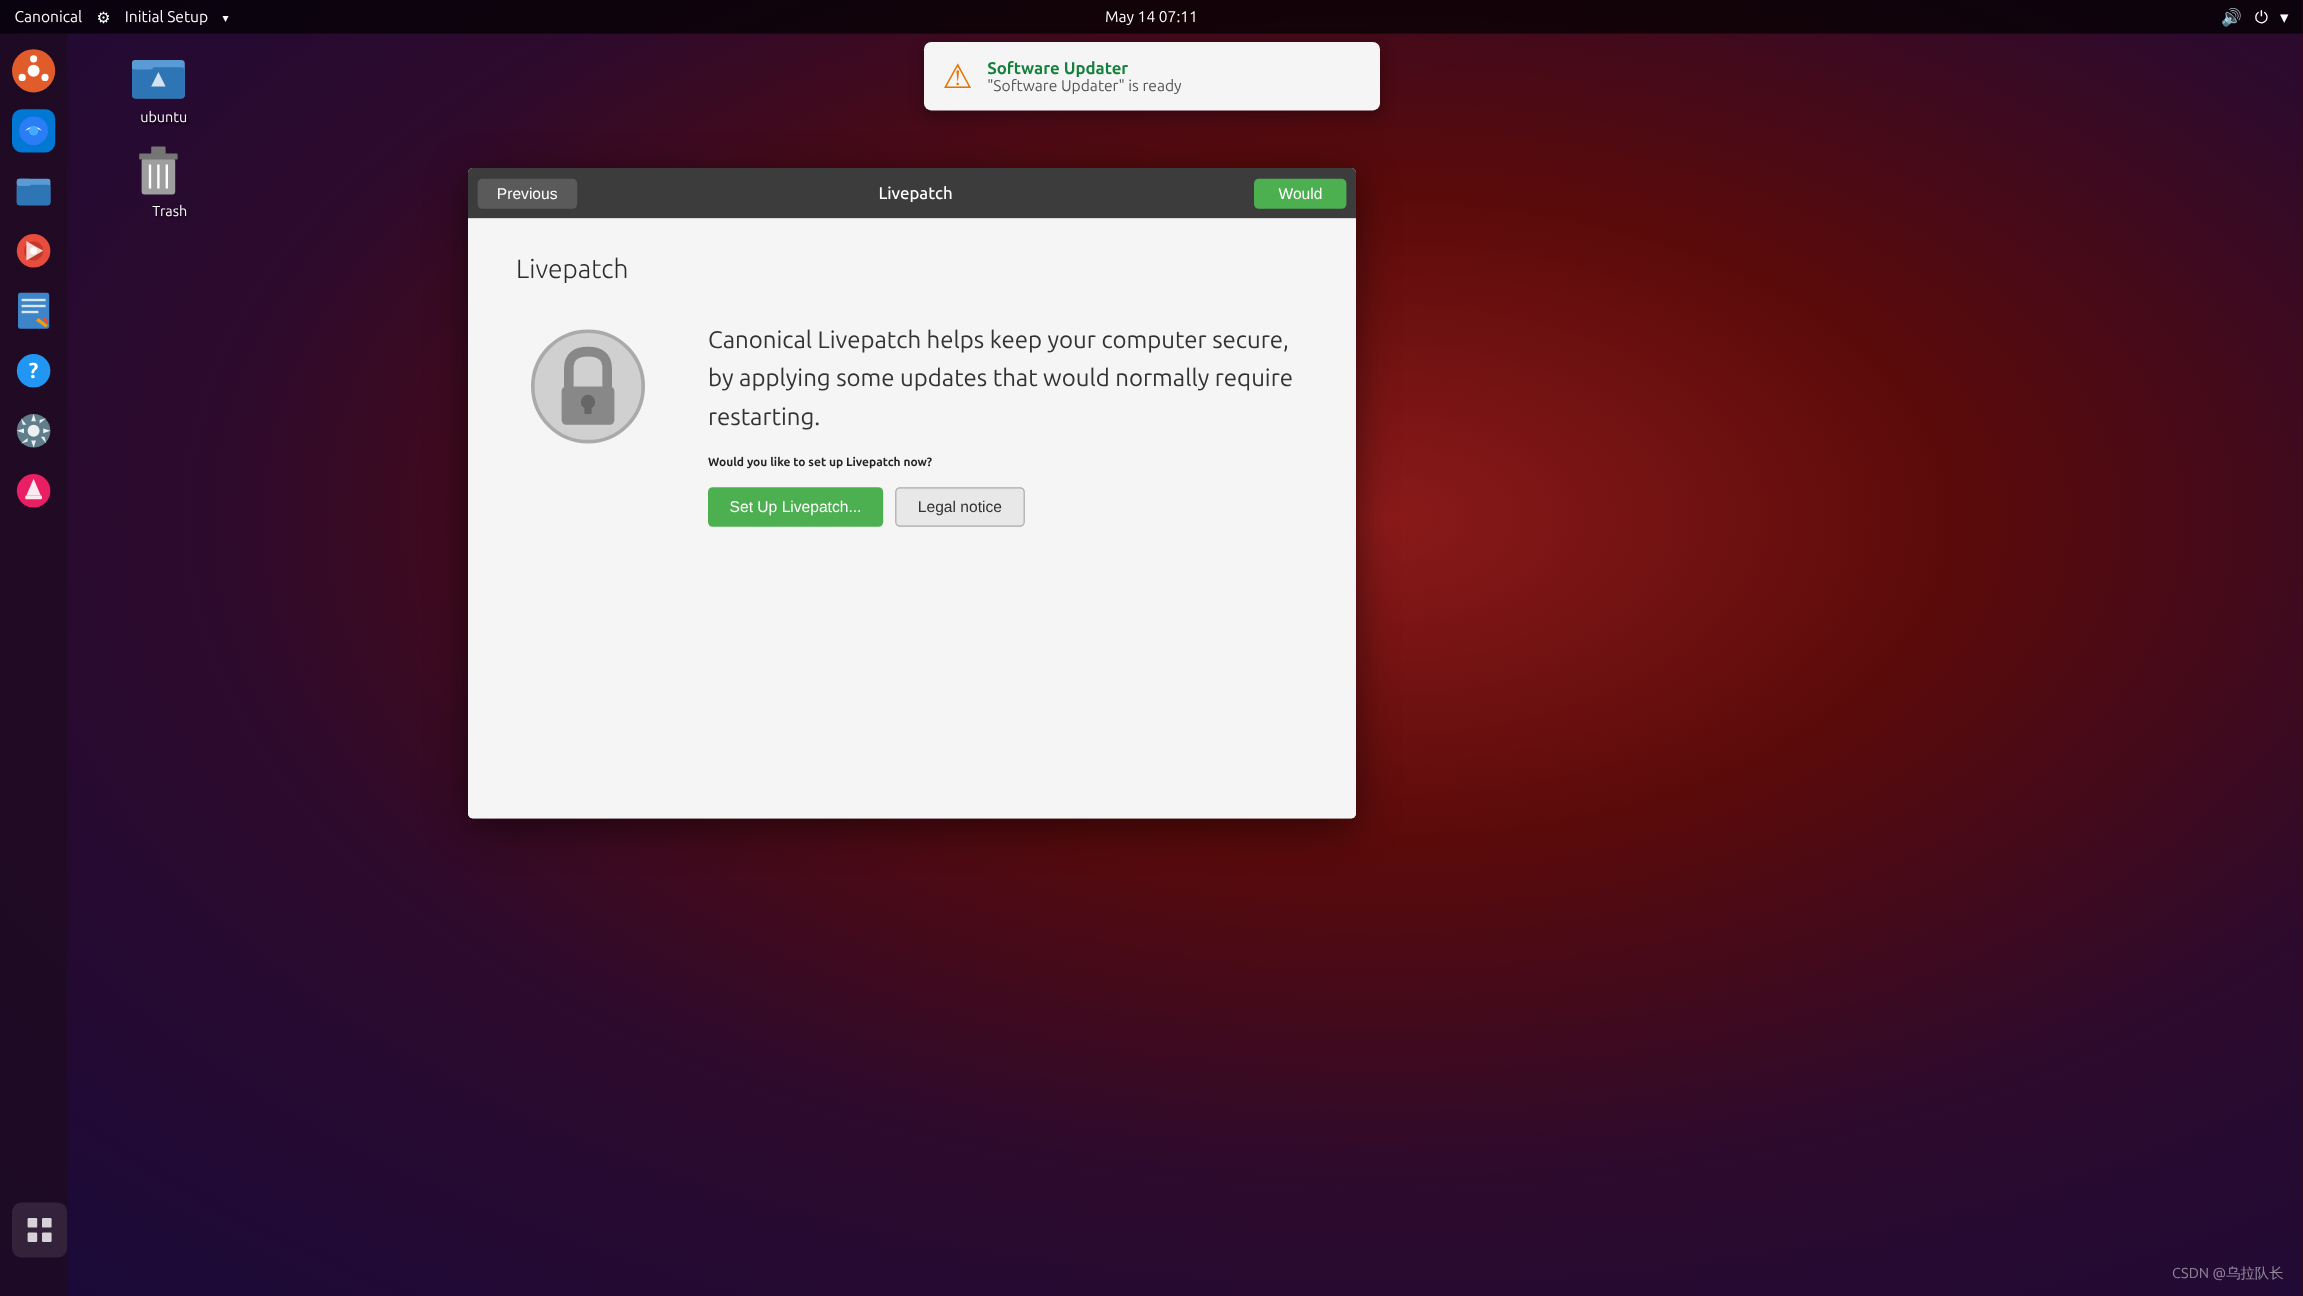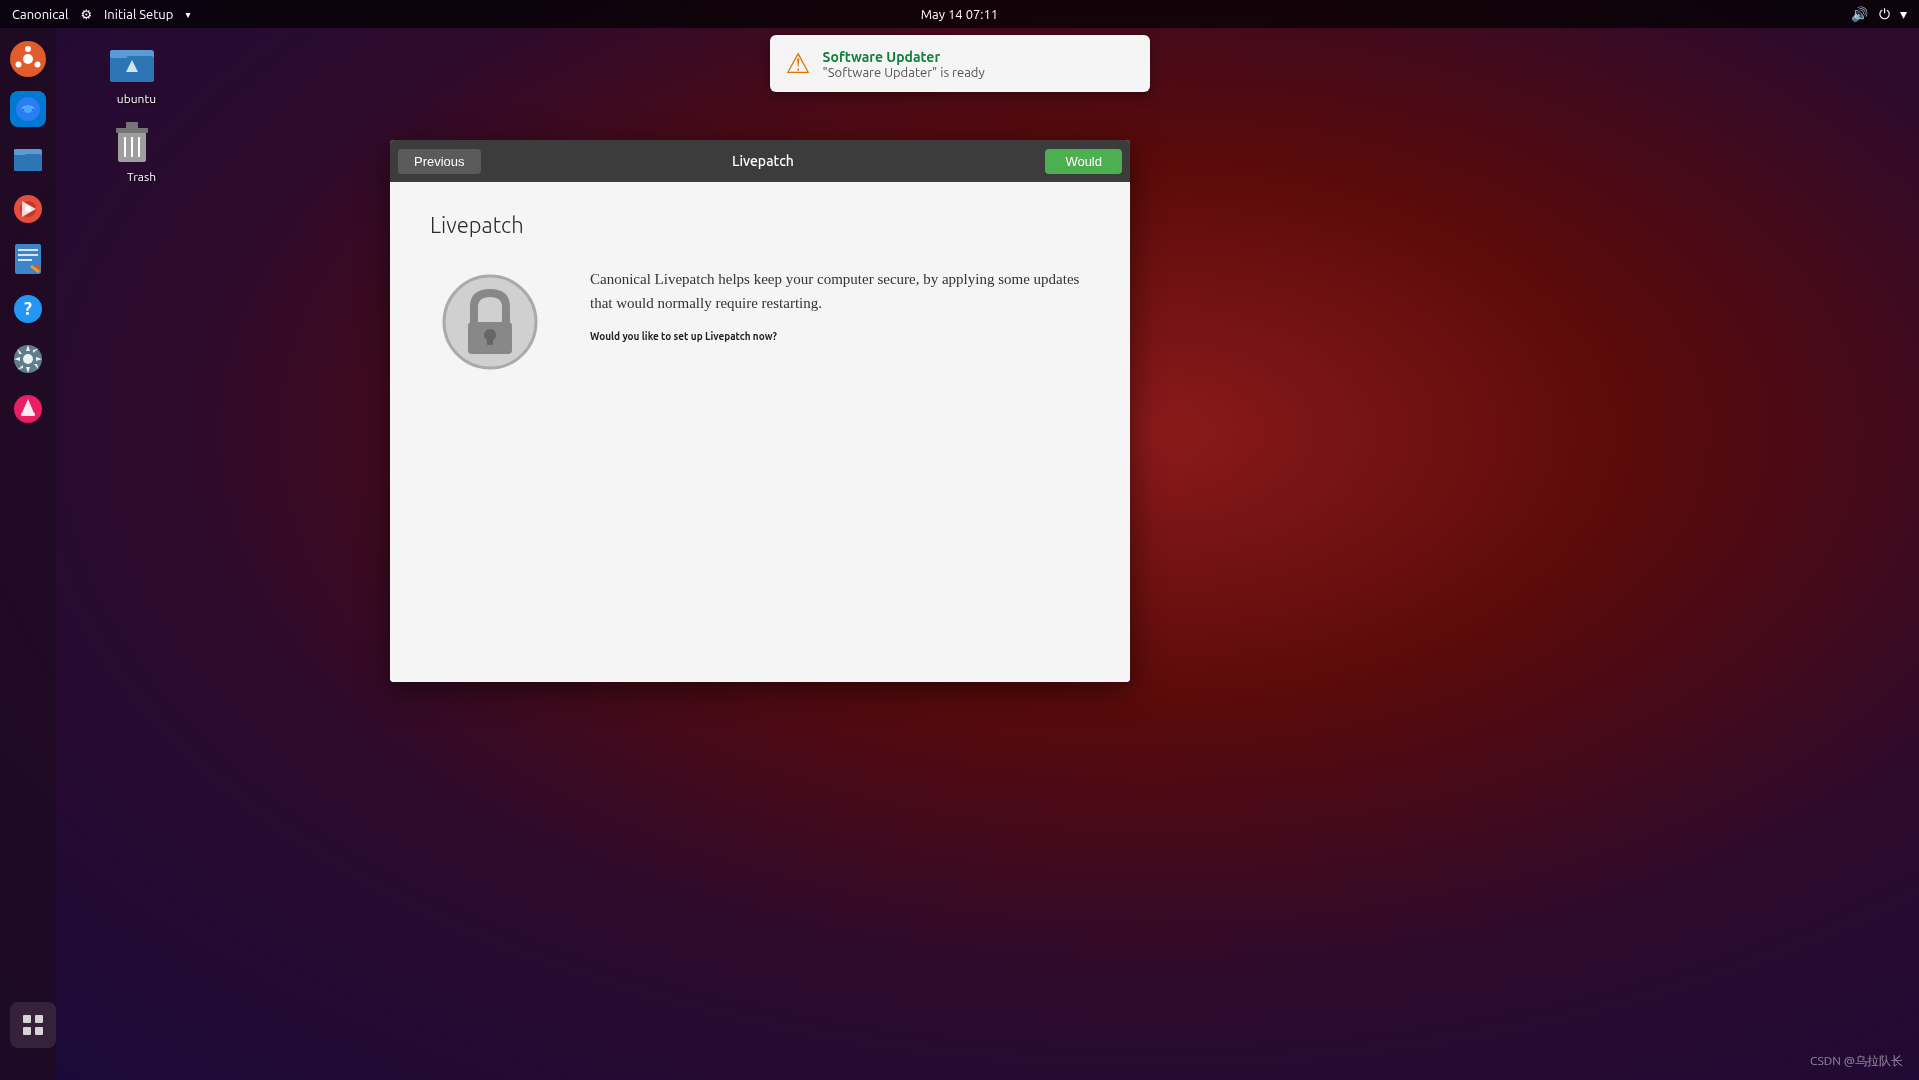--- a/index.html
+++ b/index.html
@@ -211,25 +211,24 @@
     .livepatch-logo {
       width: 120px;
       height: 120px;
       flex-shrink: 0;
     }
 
     .livepatch-text {
       flex: 1;
     }
     .livepatch-description {
-      font-size: 15px;
+      font-size: 20px;
       color: #333;
       line-height: 1.6;
       margin-bottom: 16px;
-      font-family: Liberation Serif, serif;
     }
     .livepatch-question {
       font-size: 10px;
       font-weight: bold;
       color: #222;
       margin-bottom: 16px;
     }
     .livepatch-actions {
       display: flex;
       gap: 10px;
@@ -469,20 +468,24 @@
           <path d="M44 55 L44 40 Q44 26 60 26 Q76 26 76 40 L76 55" fill="none" stroke="#888" stroke-width="8" stroke-linecap="round"></path>
 
           <circle cx="60" cy="68" r="6" fill="#666"></circle>
           <rect x="57" y="68" width="6" height="10" rx="1" fill="#666"></rect>
         </svg>
       </div>
 
       <div class="livepatch-text">
         <p class="livepatch-description">Canonical Livepatch helps keep your computer secure, by applying some updates that would normally require restarting.</p>
         <p class="livepatch-question">Would you like to set up Livepatch now?</p>
+        <div class="livepatch-actions">
+          <button class="btn-setup-livepatch">Set Up Livepatch...</button>
+          <button class="btn-legal-notice">Legal notice</button>
+        </div>
       </div>
     </div>
   </div>
 </div>
 
 <div class="watermark">
   <span>CSDN @乌拉队长</span>
 </div>
 
 </body></html>

